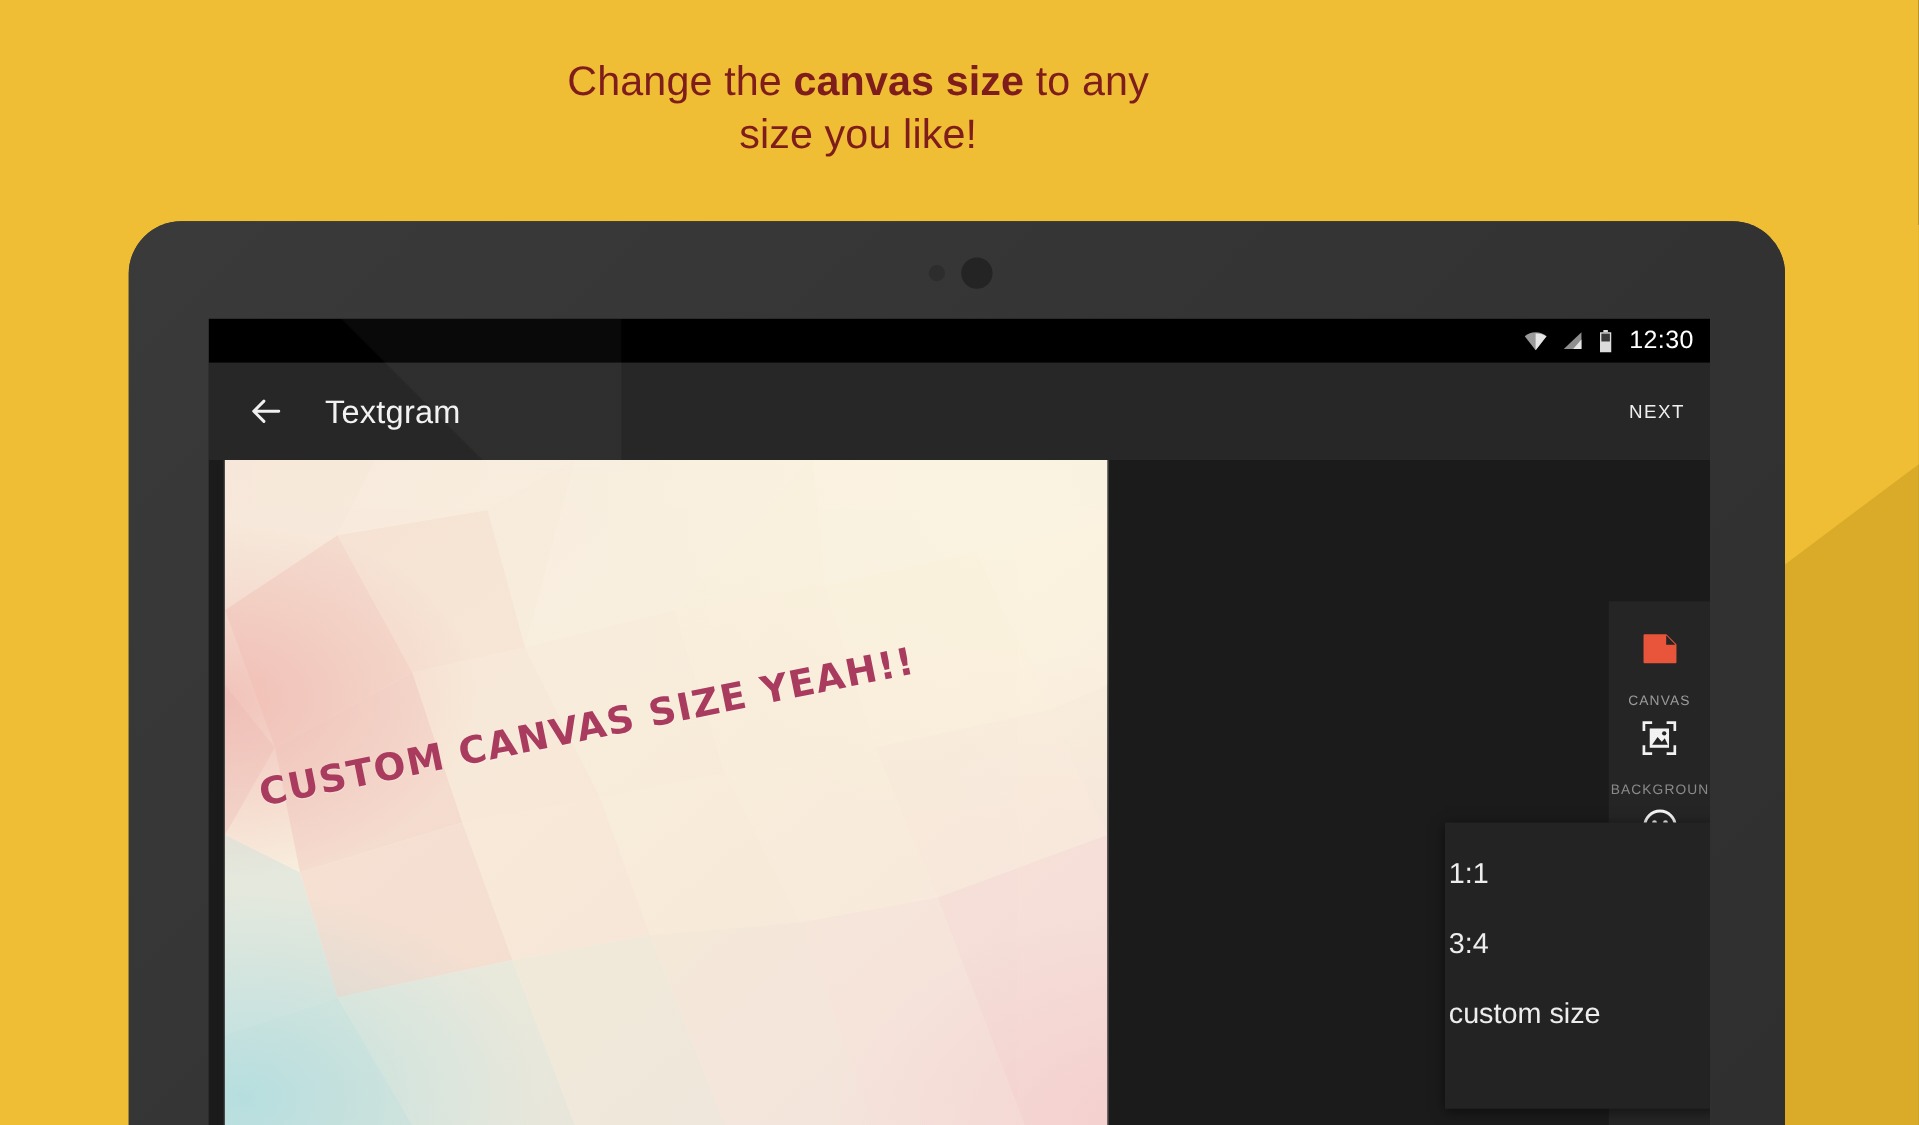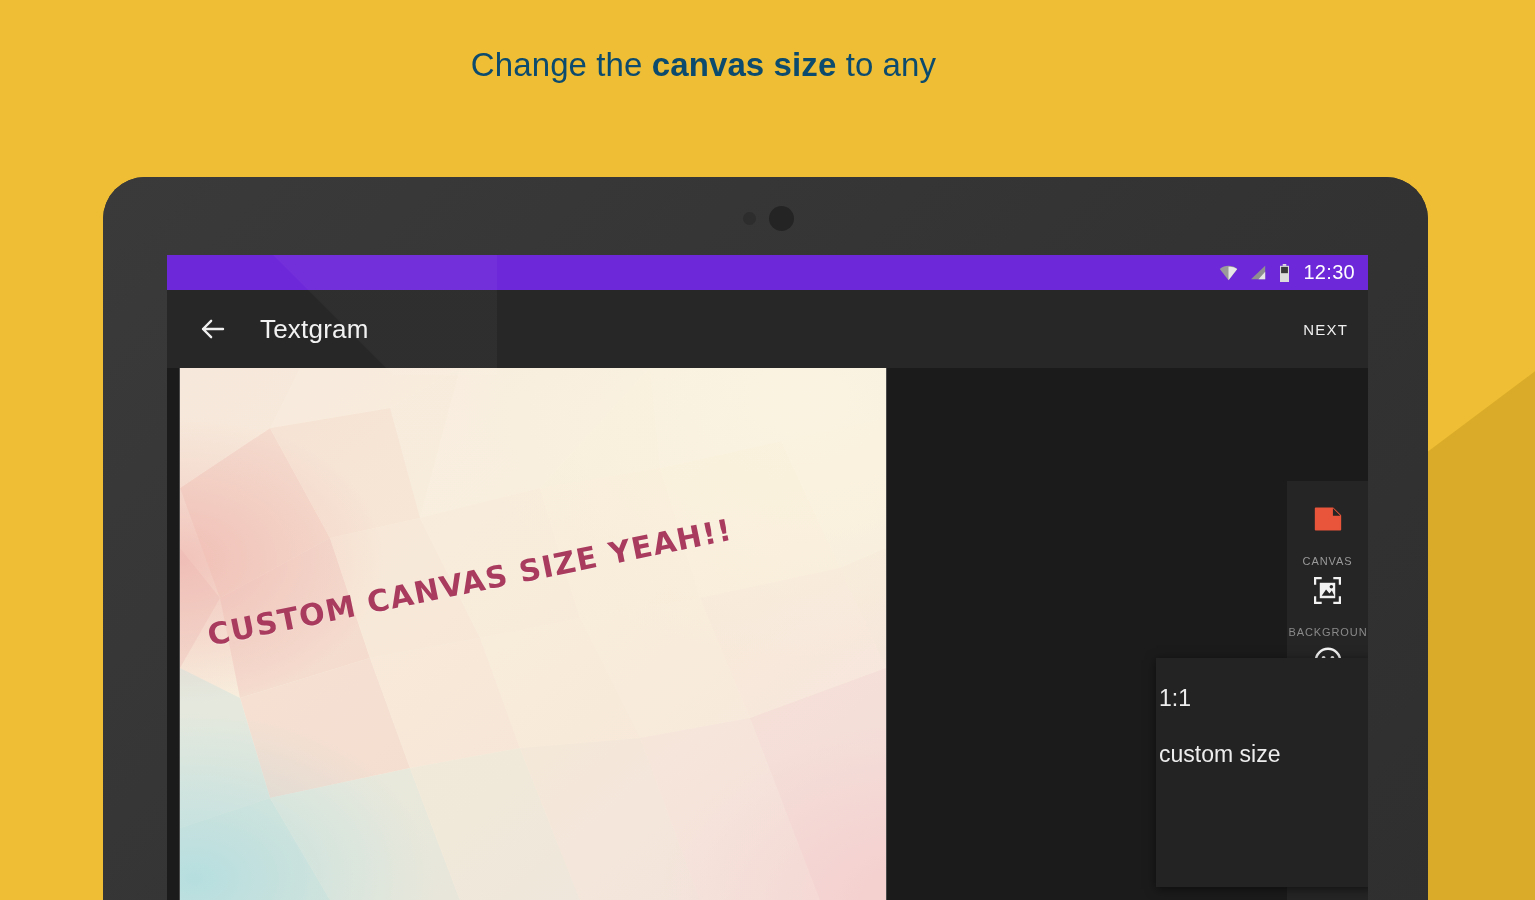--- a/index.html
+++ b/index.html
@@ -5,22 +5,22 @@
   * { margin:0; padding:0; box-sizing:border-box; }
   html,body { width:1535px; height:900px; overflow:hidden; }
   body {
     font-family:"Liberation Sans", sans-serif;
     background:#efbe34;
     position:relative;
   }
 
   
   .promo {
-    position:absolute; top:44px; left:17px; width:1373px;
-    text-align:center; color:#0c4a6e;
+    position:absolute; top:44px; left:0; width:1373px;
+    text-align:center; color:#7f1d1d;
     font-size:33px; line-height:42px; font-weight:400;
     letter-spacing:0.1px;
     z-index:5;
   }
   .promo b { font-weight:700; }
 
   
   .long-shadow {
     position:absolute;
     left:1390px; top:180px;
@@ -77,21 +77,21 @@
   
   .screen-tint{
     position:absolute; left:0; top:0; width:330px; height:120px;
     background:linear-gradient(225deg, rgba(255,255,255,0.035) 0%, rgba(255,255,255,0.035) 49.5%, rgba(0,0,0,0) 50%);
     pointer-events:none; z-index:40;
   }
 
   
   .statusbar {
     position:absolute; left:0; top:0; width:1201px; height:35px;
-    background:#6d28d9;
+    background:#000000;
     display:flex; align-items:center; justify-content:flex-end;
     padding-right:13px;
     z-index:12;
   }
   .sb-icons { display:flex; align-items:center; gap:12px; }
   .sb-time {
     color:#ffffff; font-size:20px; margin-left:13px; letter-spacing:0.3px;
   }
   .ico-wifi{ width:19px;height:16px; display:block; }
   .ico-signal{ width:17px;height:15px; display:block; }
@@ -203,20 +203,21 @@
 </head>
 <body>
 
 <div class="long-shadow"></div>
 <div class="long-shadow-mask"></div>
 
 <div class="promo">
   <div>
     <span>Change the </span><b>canvas size</b><span> to any</span>
   </div>
+  <div>size you like!</div>
 </div>
 
 <div class="tablet">
   <div class="tablet-inner-shade"></div>
 </div>
 <div class="cam-sensor"></div>
 <div class="cam-lens"></div>
 
 <div class="screen">
 
@@ -279,20 +280,21 @@
             <polygon points="570,350 706,300 706,532 640,532" fill="#f4cfd2"></polygon>
             <polygon points="0,180 40,230 0,300" fill="#edb6b0"></polygon>
           </g>
         </svg>
       </div>
       <div class="canvas-text">CUSTOM CANVAS SIZE YEAH!!</div>
     </div>
 
     <div class="size-menu">
       <div class="size-item">1:1</div>
+      <div class="size-item">3:4</div>
       <div class="size-item">custom size</div>
     </div>
 
     <div class="action-row">
       <div class="action-btn">
         <div class="glyph">
           
         </div>
 
       </div>

